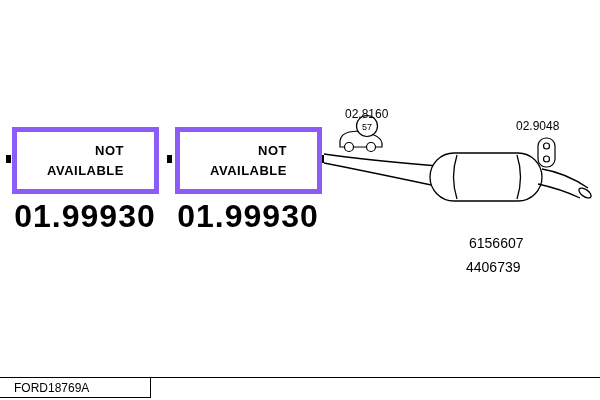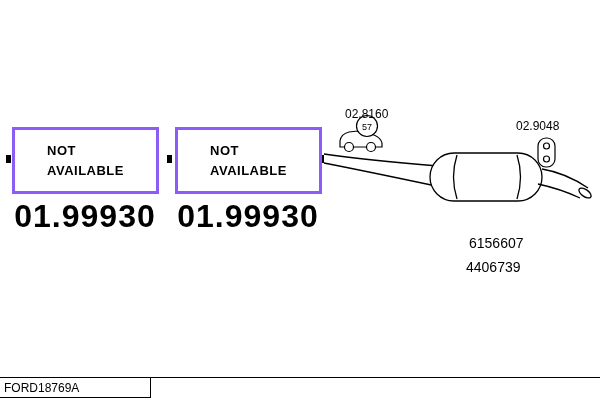--- a/index.html
+++ b/index.html
@@ -1,28 +1,28 @@
 <!DOCTYPE html>
 <html><head>
 <meta charset="utf-8">
 <style>
   html,body{margin:0;padding:0;background:#fff;}
   .canvas{position:relative;width:600px;height:400px;background:#fff;
           font-family:"Liberation Sans",sans-serif;color:#000;overflow:hidden;}
   .canvas svg{position:absolute;left:0;top:0;}
-  .na-box{position:absolute;border:3px solid #8b5cf6;display:flex;align-items:center;
-          justify-content:center;text-align:left;box-sizing:border-box;background:#fff;}
+  .na-box{position:absolute;border:5px solid #8b5cf6;display:flex;align-items:center;
+          justify-content:center;text-align:right;box-sizing:border-box;background:#fff;}
   .na-text{font-size:13px;font-weight:bold;line-height:20px;letter-spacing:.5px;}
   .part-number{position:absolute;font-size:32px;font-weight:700;letter-spacing:1px;
                text-align:center;white-space:nowrap;}
   .small-label{position:absolute;font-size:12px;white-space:nowrap;}
   .oe-number{position:absolute;font-size:14px;white-space:nowrap;}
   .footer-rule{position:absolute;left:0;right:0;top:377px;border-top:1px solid #000;}
   .footer-box{position:absolute;left:0;top:377px;width:151px;height:21px;border:1px solid #000;
-              border-left:none;display:flex;align-items:center;padding-left:4px;
+              border-left:none;display:flex;align-items:center;padding-left:14px;
               box-sizing:border-box;font-size:12px;background:#fff;}
 </style>
 </head>
 <body>
 
 <div class="canvas">
 
   <svg width="600" height="400" viewBox="0 0 600 400">
 
     <rect x="6" y="155" width="5" height="8" fill="#000"></rect>

